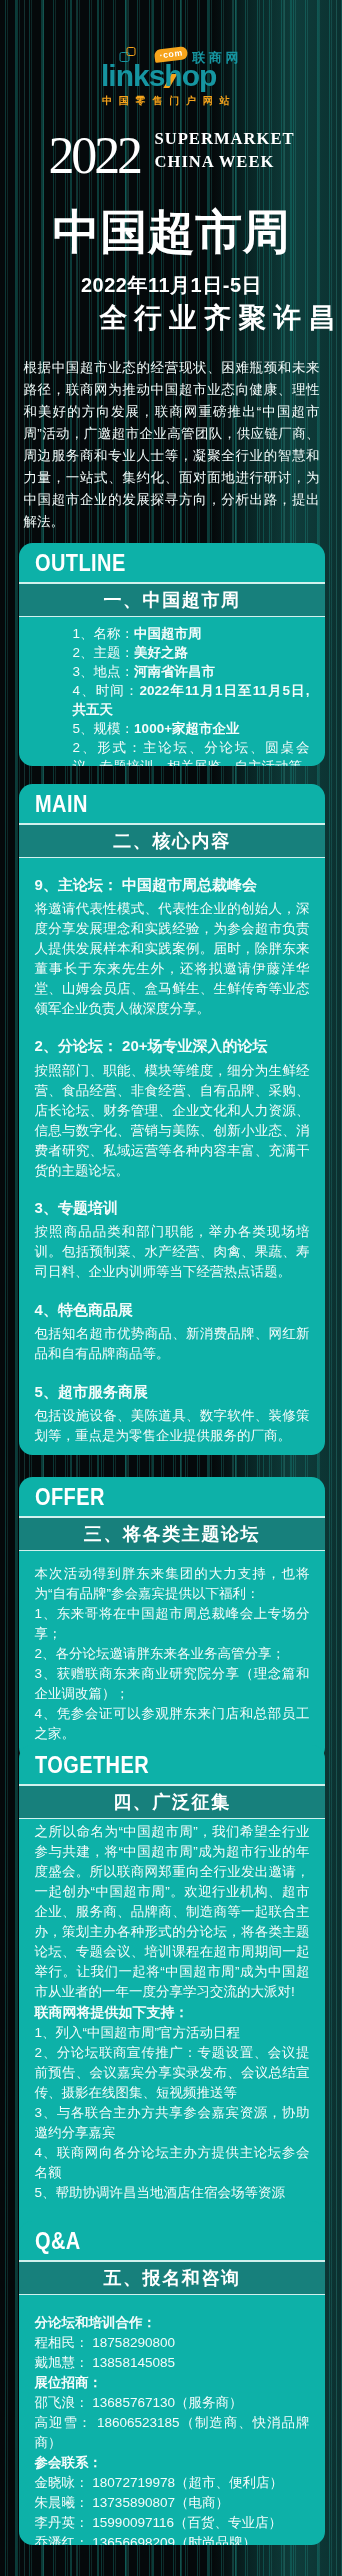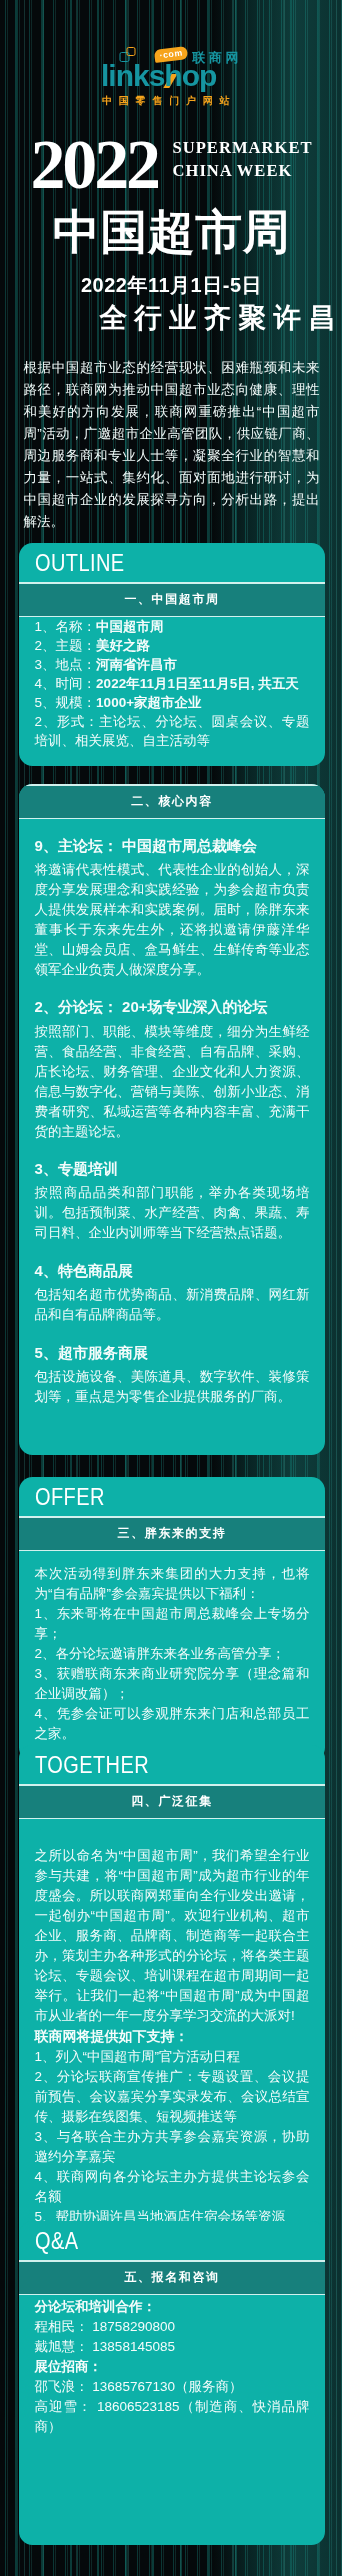--- a/index.html
+++ b/index.html
@@ -25,33 +25,33 @@
   .sq-orange{right:1px;top:0;width:6.8px;height:6.8px;border:1.6px solid #f6a41c;}
   .lg-com{position:absolute;left:53px;top:1px;background:#f6a41c;color:#fff;font-weight:bold;
     font-size:8.8px;line-height:8.8px;padding:2.1px 5.2px;border-radius:6.2px 6.2px 6.2px 1.6px;transform:rotate(-7deg);letter-spacing:0.5px;}
   .lg-cn{position:absolute;right:0;top:2.1px;color:#1695a1;font-size:13px;font-weight:800;letter-spacing:3.6px;}
   .lg-word{position:absolute;left:0;top:13.5px;font-size:30px;line-height:1;font-weight:800;color:#1695a1;letter-spacing:-1px;text-align:right;}
   .lg-word span{position:relative;z-index:2;}
   .k-accent{position:absolute;z-index:1;left:66px;top:13.5px;width:5.7px;height:13.5px;background:#f6a41c;transform:skewX(-30deg);}
   .lg-tagline{position:absolute;left:1px;bottom:-2.1px;color:#f6a41c;font-size:10px;font-weight:bold;letter-spacing:6.8px;white-space:nowrap;}
   
   .year-row{position:absolute;top:130px;left:0;width:100%;display:flex;justify-content:center;align-items:center;gap:14.5px;}
-  .year{font-family:"Liberation Serif","DejaVu Serif",serif;font-weight:bold;font-size:70px;line-height:1;letter-spacing:-3.1px;}
+  .year{font-family:"Liberation Serif","DejaVu Serif",serif;font-weight:normal;font-size:52px;line-height:1;letter-spacing:-3.1px;}
   .year-sub{font-family:"Liberation Serif","DejaVu Serif",serif;font-weight:bold;font-size:16.6px;line-height:23px;letter-spacing:1px;transform:translateY(-6.2px);}
   .cn-title{position:absolute;top:206px;left:0;width:100%;text-align:center;font-size:47px;line-height:1.1;font-weight:900;letter-spacing:0.5px;}
   .date-line{position:absolute;top:272px;left:0;width:100%;text-align:center;font-size:20px;font-weight:800;letter-spacing:0.5px;}
   .slogan{position:absolute;top:300px;left:0;width:100%;text-align:right;font-size:27.5px;font-weight:800;letter-spacing:7.3px;text-indent:7.3px;}
   .intro{position:absolute;top:357px;left:23.4px;right:23.4px;font-size:13.5px;line-height:22px;text-align:justify;color:#f2fbfa;margin:0;}
   
   .card{position:absolute;left:19px;width:306px;background:#0db1a8;border-radius:13.5px;overflow:hidden;}
-  .card-header{height:39px;display:flex;align-items:center;padding:0 15.6px;font-size:24.4px;font-weight:400;color:#fff;}
+  .card-header{height:39px;display:flex;align-items:center;padding:0 15.6px;font-size:24.4px;font-weight:700;color:#fff;}
   .cond{display:inline-block;transform:scaleX(0.82);transform-origin:left center;letter-spacing:0.5px;white-space:nowrap;}
   .divider{height:1.6px;background:#e3f6f4;opacity:.92;}
   .band{height:32px;background:#17807c;display:flex;align-items:center;justify-content:center;
-    font-size:12px;font-weight:800;letter-spacing:1.6px;color:#fff;}
+    font-size:18px;font-weight:800;letter-spacing:1.6px;color:#fff;}
   .body{padding:12.5px 15.6px 0;font-size:13.5px;line-height:20px;color:#f4fcfb;}
   .body p{margin:0;text-align:justify;}
   .o-item{margin:0;}
   .o-item b{font-weight:800;}
   .m-block{margin-top:16.6px;}
   .m-block:first-child{margin-top:3.1px;}
   .m-block h3{margin:0 0 3.1px;font-size:15px;line-height:22px;font-weight:800;}
   .offer-item,.tg-item{margin:0;}
   .tg-head{margin:15.6px 0 3.1px;font-size:14px;line-height:21px;font-weight:800;}
   .qa-group h4{margin:0;font-size:13.5px;line-height:20px;font-weight:800;}
@@ -88,31 +88,34 @@
   <div class="slogan">全行业齐聚许昌</div>
   <p class="intro">根据中国超市业态的经营现状、困难瓶颈和未来路径，联商网为推动中国超市业态向健康、理性和美好的方向发展，联商网重磅推出“中国超市周”活动，广邀超市企业高管团队，供应链厂商、周边服务商和专业人士等，凝聚全行业的智慧和力量，一站式、集约化、面对面地进行研讨，为中国超市企业的发展探寻方向，分析出路，提出解法。</p>
 
   <section class="card" style="top:543px;height:223px;">
     <div class="card-header">
       <span class="cond">OUTLINE</span>
     </div>
     <div class="divider"></div>
     <div class="band">一、中国超市周</div>
     <div class="divider"></div>
-    <div class="body" style="padding-top:0;line-height:19px;">
+    <div class="body" style="padding-top:7px;line-height:19px;margin-left:38px;">
       <p class="o-item"><span>1、名称：</span><b>中国超市周</b></p>
       <p class="o-item"><span>2、主题：</span><b>美好之路</b></p>
       <p class="o-item"><span>3、地点：</span><b>河南省许昌市</b></p>
       <p class="o-item"><span>4、时间：</span><b>2022年11月1日至11月5日, 共五天</b></p>
       <p class="o-item"><span>5、规模：</span><b>1000+家超市企业</b></p>
       <p class="o-item"><span>2、形式：</span><span>主论坛、分论坛、圆桌会议、专题培训、相关展览、自主活动等</span></p>
     </div>
   </section>
 
   <section class="card" style="top:784px;height:671px;">
+    <div class="card-header">
+      <span class="cond">MAIN</span>
+    </div>
     <div class="divider"></div>
     <div class="band">二、核心内容</div>
     <div class="divider"></div>
     <div class="body">
       <div class="m-block">
         <h3>9、主论坛： 中国超市周总裁峰会</h3>
         <p>将邀请代表性模式、代表性企业的创始人，深度分享发展理念和实践经验，为参会超市负责人提供发展样本和实践案例。届时，除胖东来董事长于东来先生外，还将拟邀请伊藤洋华堂、山姆会员店、盒马鲜生、生鲜传奇等业态领军企业负责人做深度分享。</p>
       </div>
       <div class="m-block">
         <h3>2、分论坛： 20+场专业深入的论坛</h3>
@@ -131,64 +134,71 @@
         <p>包括设施设备、美陈道具、数字软件、装修策划等，重点是为零售企业提供服务的厂商。</p>
       </div>
     </div>
   </section>
 
   <section class="card" style="top:1477px;height:284px;">
     <div class="card-header">
       <span class="cond">OFFER</span>
     </div>
     <div class="divider"></div>
-    <div class="band">三、胖东来的支持</div>
+    <div class="band">三、将各类主题论坛</div>
     <div class="divider"></div>
     <div class="body">
       <p>本次活动得到胖东来集团的大力支持，也将为“自有品牌”参会嘉宾提供以下福利：</p>
       <p class="offer-item">1、东来哥将在中国超市周总裁峰会上专场分享；</p>
       <p class="offer-item">2、各分论坛邀请胖东来各业务高管分享；</p>
       <p class="offer-item">3、获赠联商东来商业研究院分享（理念篇和企业调改篇）；</p>
       <p class="offer-item">4、凭参会证可以参观胖东来门店和总部员工之家。</p>
     </div>
   </section>
 
   <section class="card" style="top:1745px;height:576px;">
     <div class="card-header">
       <span class="cond">TOGETHER</span>
     </div>
     <div class="divider"></div>
     <div class="band">四、广泛征集</div>
     <div class="divider"></div>
-    <div class="body" style="padding-top:10px;margin-top:17px;">
+    <div class="body" style="padding-top:3px;">
       <p>之所以命名为“中国超市周”，我们希望全行业参与共建，将“中国超市周”成为超市行业的年度盛会。所以联商网郑重向全行业发出邀请，一起创办“中国超市周”。欢迎行业机构、超市企业、服务商、品牌商、制造商等一起联合主办，策划主办各种形式的分论坛，将各类主题论坛、专题会议、培训课程在超市周期间一起举行。让我们一起将“中国超市周”成为中国超市从业者的一年一度分享学习交流的大派对!</p>
       <p class="tg-head">联商网将提供如下支持：</p>
       <p class="tg-item">1、列入“中国超市周”官方活动日程</p>
       <p class="tg-item">2、分论坛联商宣传推广：专题设置、会议提前预告、会议嘉宾分享实录发布、会议总结宣传、摄影在线图集、短视频推送等</p>
       <p class="tg-item">3、与各联合主办方共享参会嘉宾资源，协助邀约分享嘉宾</p>
       <p class="tg-item">4、联商网向各分论坛主办方提供主论坛参会名额</p>
       <p class="tg-item">5、帮助协调许昌当地酒店住宿会场等资源</p>
     </div>
   </section>
 
   <section class="card" style="top:2221px;height:324px;">
     <div class="card-header">
       <span class="cond">Q&amp;A</span>
     </div>
     <div class="divider"></div>
     <div class="band">五、报名和咨询</div>
     <div class="divider"></div>
-    <div class="body" style="padding-top:2px;">
+    <div class="body" style="padding-top:18px;">
       <div class="qa-group">
         <h4>分论坛和培训合作：</h4>
         <p class="qa-contact">程相民： 18758290800</p>
         <p class="qa-contact">戴旭慧： 13858145085</p>
       </div>
       <div class="qa-group">
         <h4>展位招商：</h4>
         <p class="qa-contact">邵飞浪： 13685767130（服务商）</p>
         <p class="qa-contact">高迎雪： 18606523185（制造商、快消品牌商）</p>
       </div>
+      <div class="qa-group">
+        <h4>参会联系：</h4>
+        <p class="qa-contact">金晓咏： 18072719978（超市、便利店）</p>
+        <p class="qa-contact">朱晨曦： 13735890807（电商）</p>
+        <p class="qa-contact">李丹英： 15990097116（百货、专业店）</p>
+        <p class="qa-contact">乔潘红： 13656698209（时尚品牌）</p>
+      </div>
     </div>
   </section>
 
 </div>
 
 
 </body></html>

